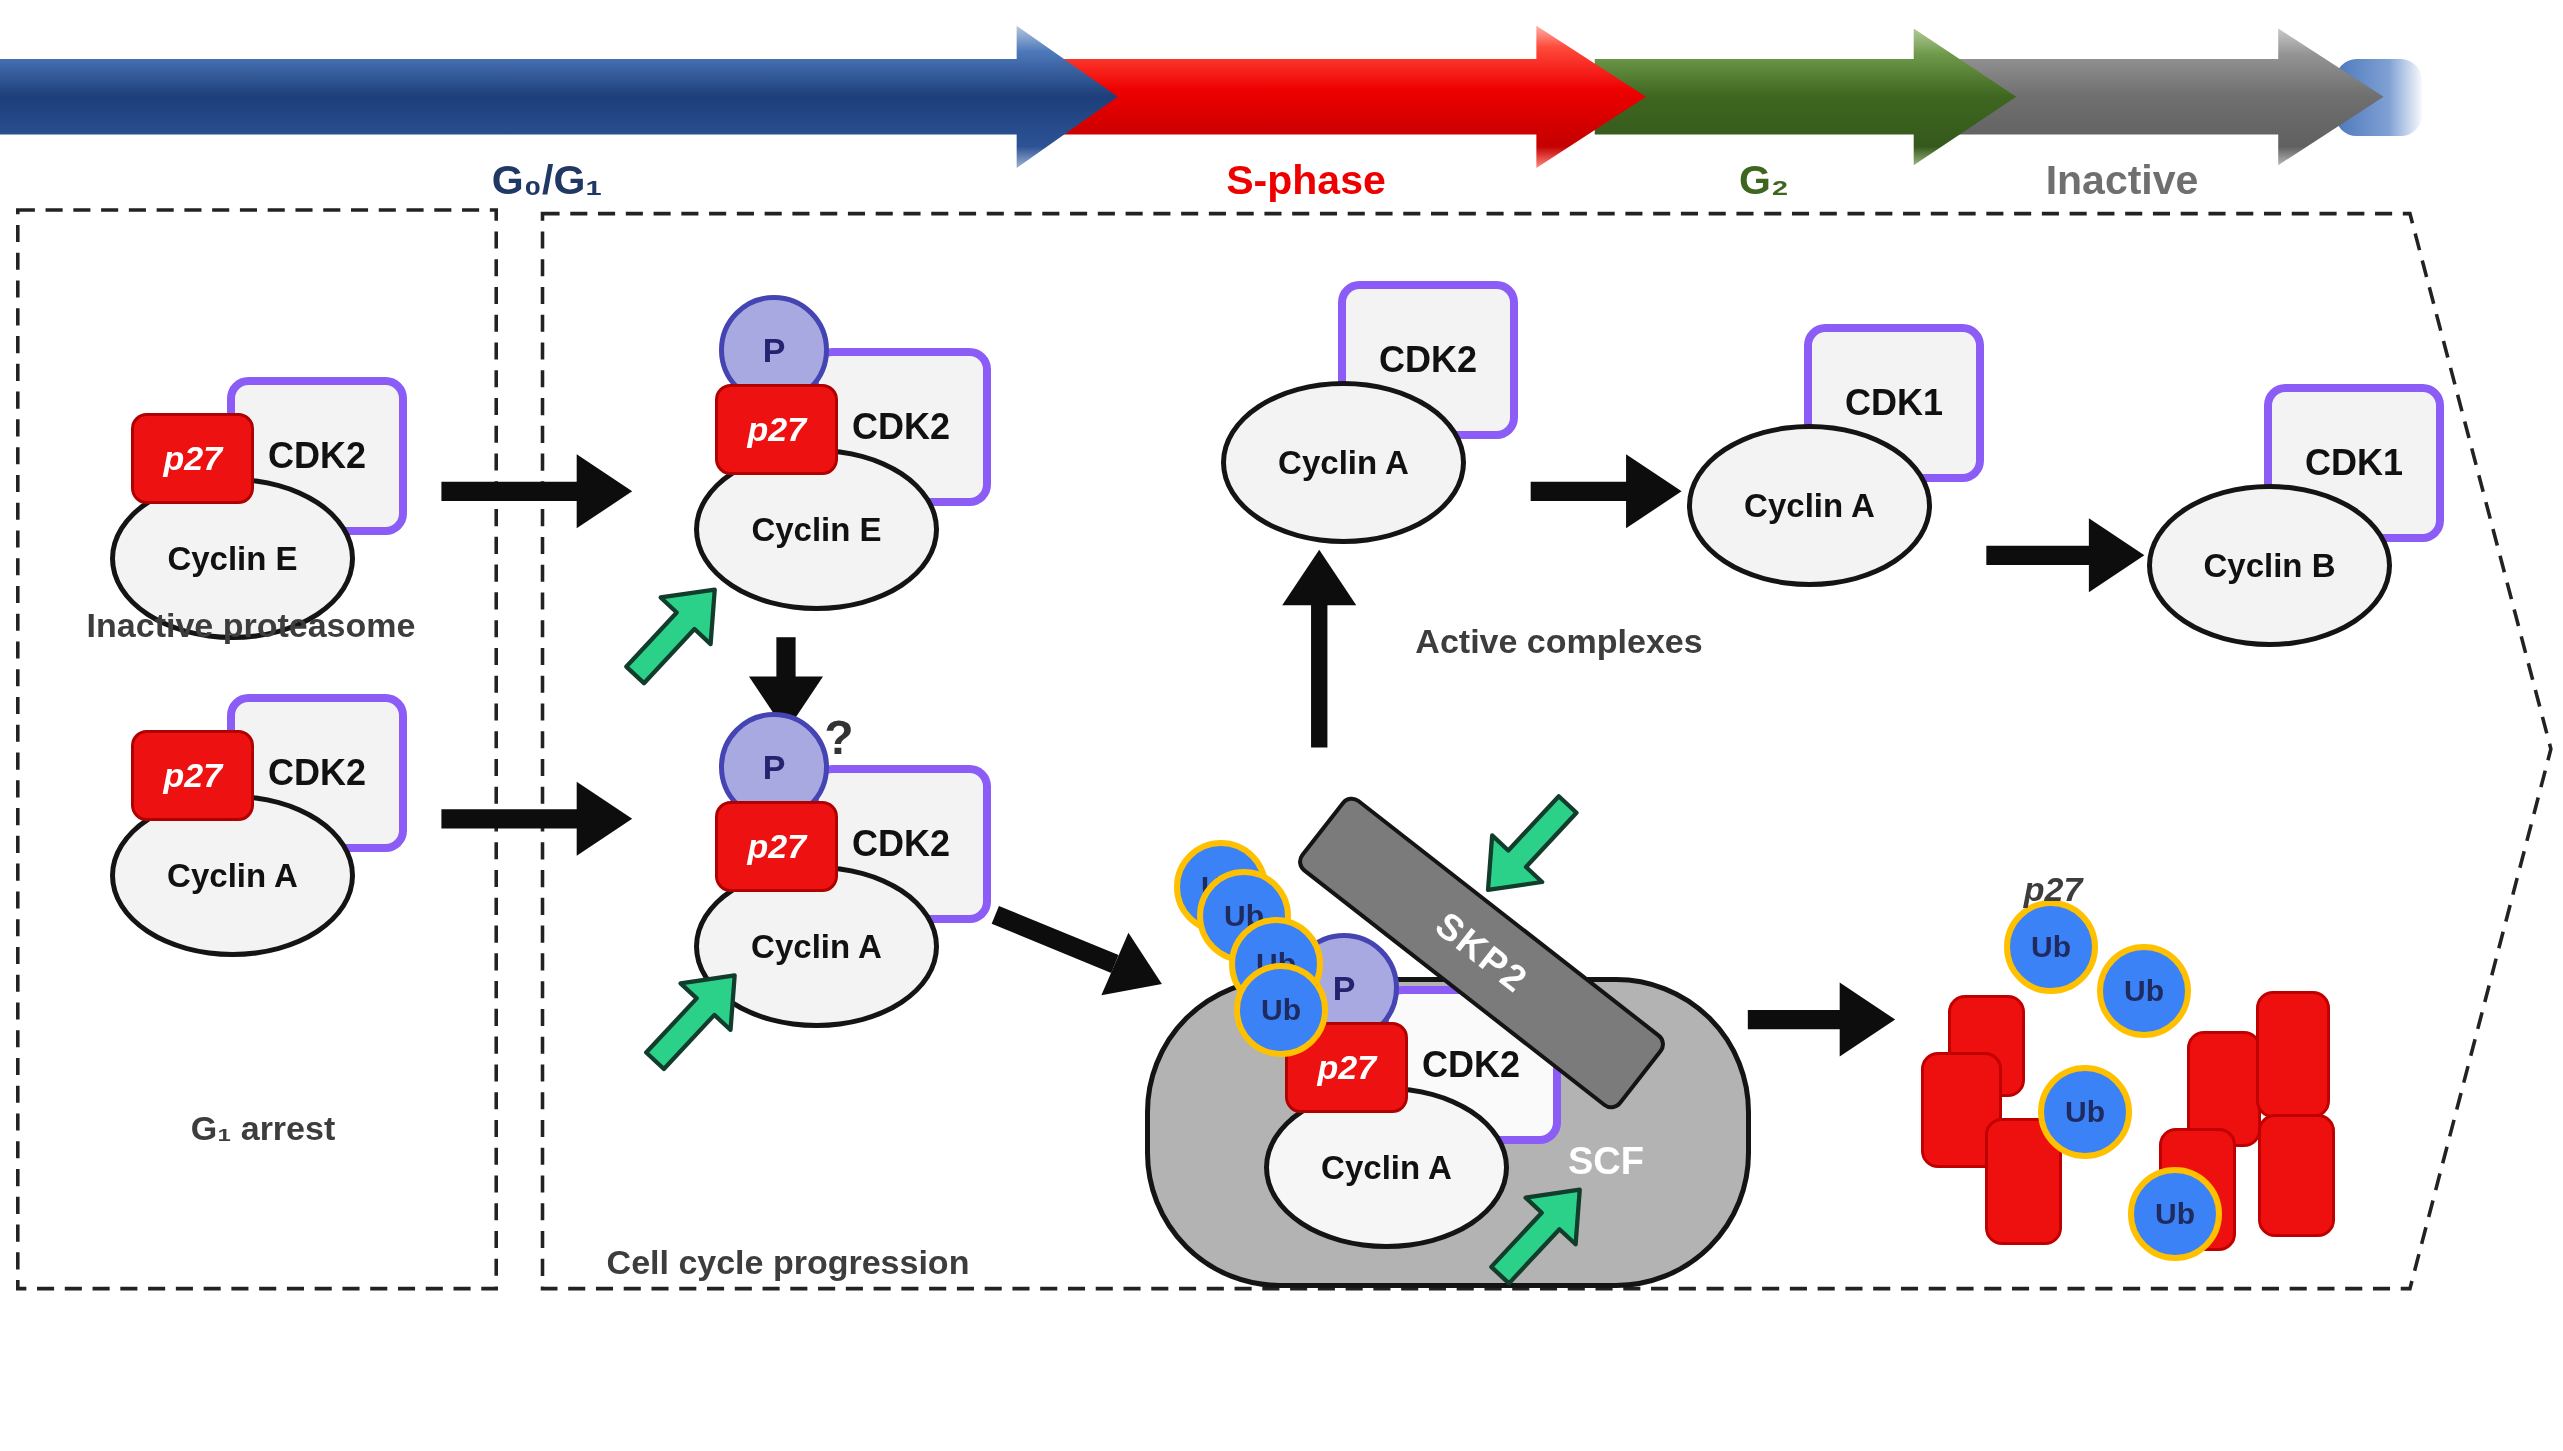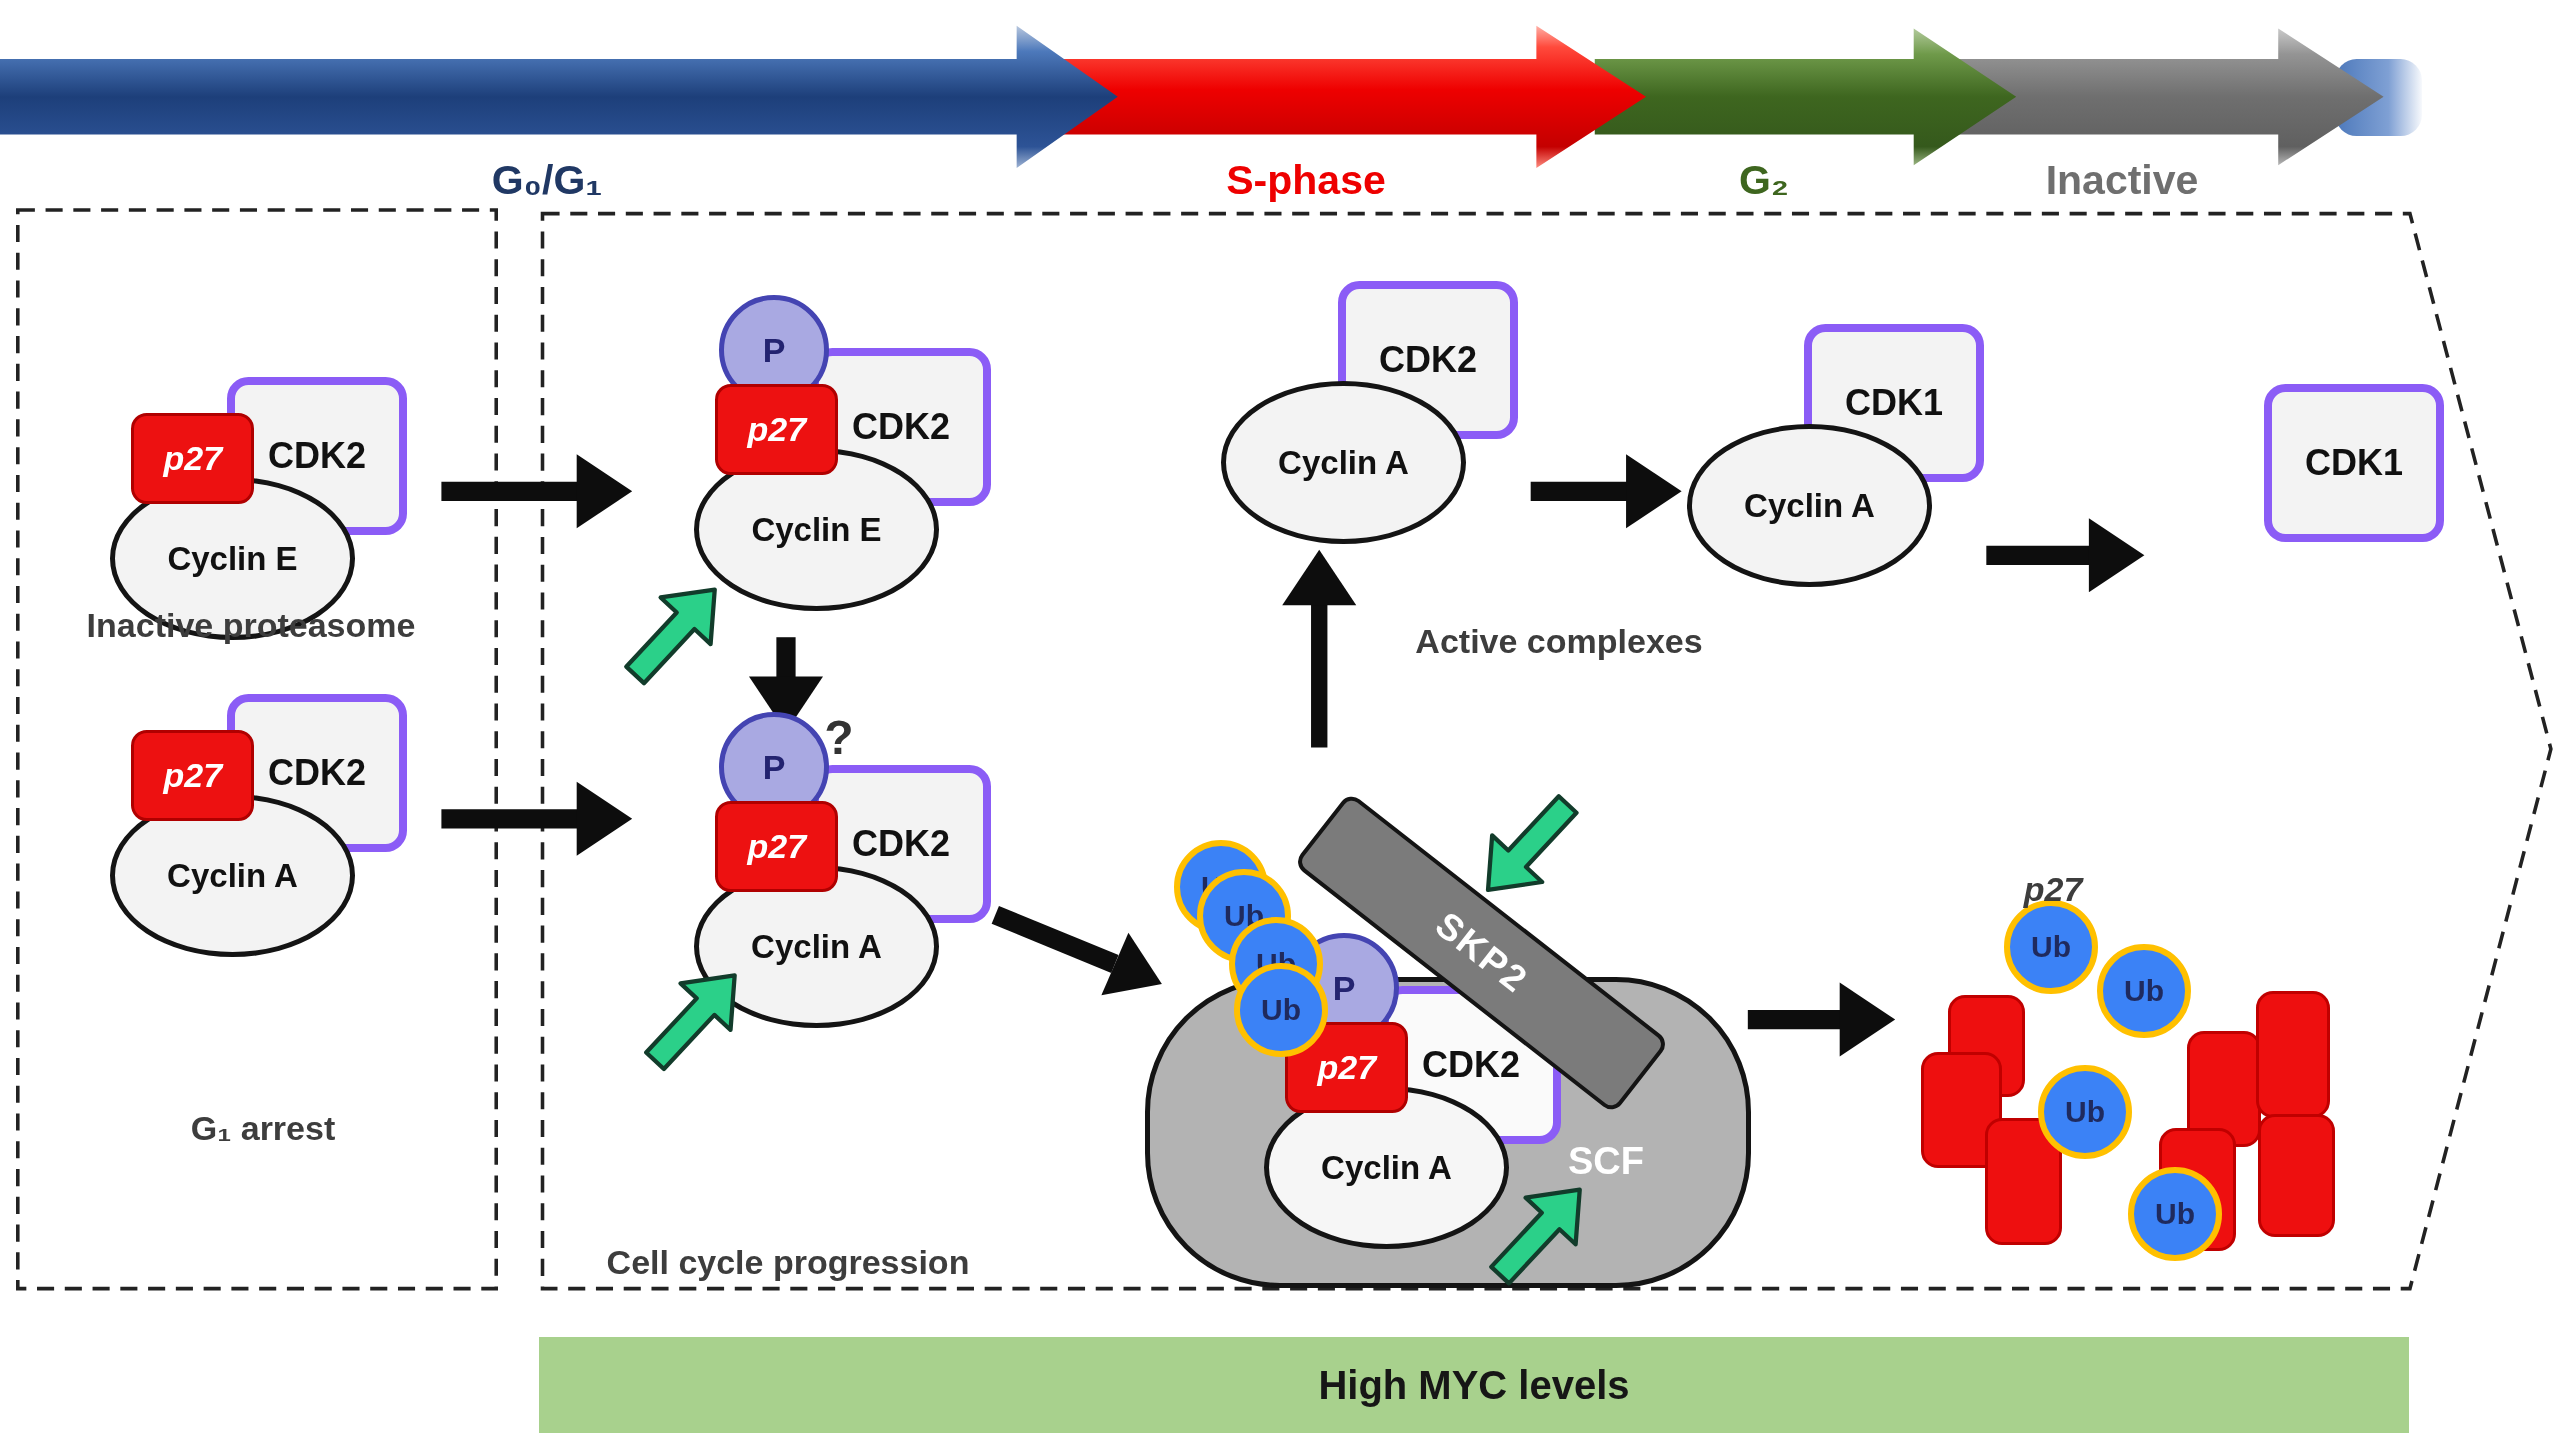--- a/index.html
+++ b/index.html
@@ -196,20 +196,23 @@
         <span>CDK1</span>
       </div>
     <div class="ellipse">
         <span>Cyclin A</span>
       </div>
   </div>
   <div class="complex" style="left:2147px;top:331px;">
     <div class="kbox">
         <span>CDK1</span>
       </div>
+    <div class="ellipse">
+        <span>Cyclin B</span>
+      </div>
   </div>
   <div class="lbl note" style="left:1559px;top:641px;">Active complexes</div>
 
   <div class="lbl note" style="left:2053px;top:889px;font-style:italic;">p27</div>
 
   <div class="blob"></div>
   <div class="complex" style="left:1264px;top:933px;">
     <div class="kbox" style="background:#fafafa;">
         <span>CDK2</span>
       </div>
@@ -262,18 +265,15 @@
 
   <svg id="top-svg" class="layer" width="2563" height="1451" viewBox="0 0 3600 2038">
     <g fill="#2bd089" stroke="#123c2b" stroke-width="6" stroke-linejoin="round">
       <path transform="translate(948,888) rotate(-47)" d="M-82,-17 L22,-17 L22,-48 L82,0 L22,48 L22,17 L-82,17 Z"></path>
       <path transform="translate(976,1430) rotate(-47)" d="M-82,-17 L22,-17 L22,-48 L82,0 L22,48 L22,17 L-82,17 Z"></path>
       <path transform="translate(2146,1190) rotate(133)" d="M-82,-17 L22,-17 L22,-48 L82,0 L22,48 L22,17 L-82,17 Z"></path>
       <path transform="translate(2163,1731) rotate(-47)" d="M-82,-17 L22,-17 L22,-48 L82,0 L22,48 L22,17 L-82,17 Z"></path>
     </g>
   </svg>
 
-  <div class="bar" style="left:539px;width:1870px;background:#a8d18d;">
-    <span>High MYC levels</span>
-  </div>
 
 </div>
 
 
 </body></html>

